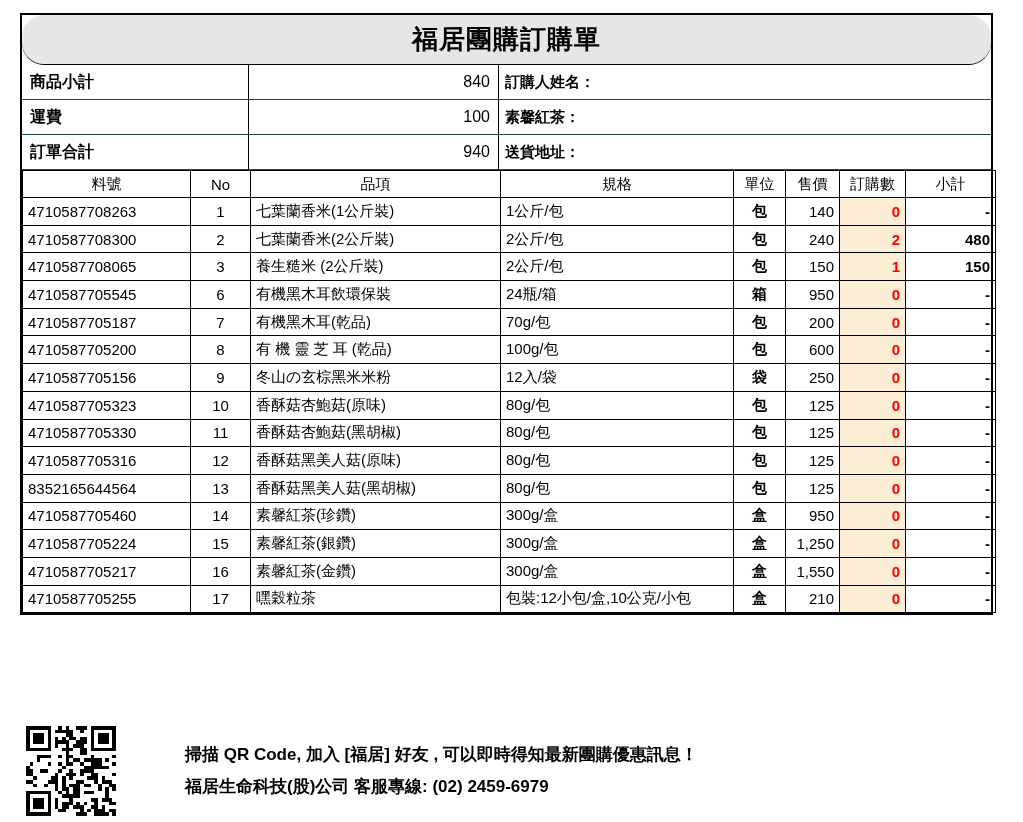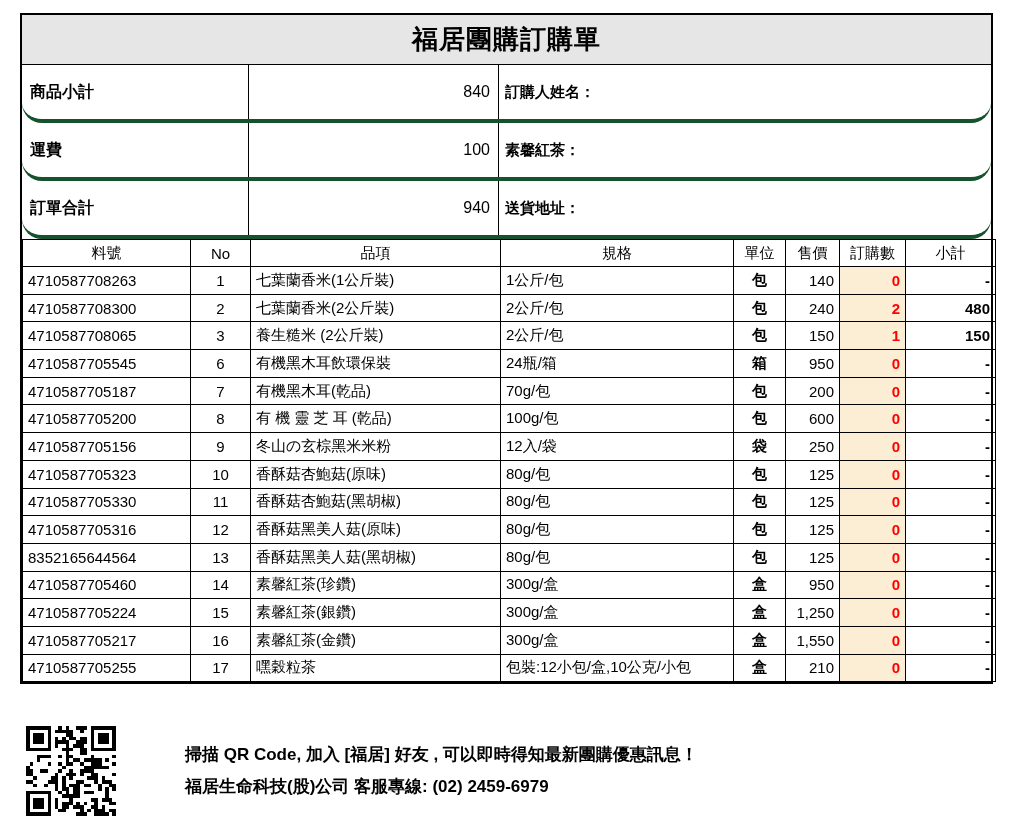--- a/index.html
+++ b/index.html
@@ -27,23 +27,22 @@
     border-bottom: 1px solid #000;
     display: flex; align-items: center; justify-content: center;
     font-size: 26px; font-weight: bold;
     letter-spacing: 1px;
   }
 
   
   .summary-row {
     display: grid;
     grid-template-columns: 227px 250px 1fr;
-    height: 58px;
-    border-bottom: 4px solid #14532d;
-    border-radius: 20px;
+    height: 35px;
+    border-bottom: 1px solid #14532d;
   }
   .summary-row > div {
     display: flex; align-items: center;
     border-right: 1px solid #000;
     overflow: hidden;
   }
   .summary-row > div:last-child { border-right: none; }
   .sum-label { padding-left: 8px; font-weight: bold; font-size: 16px; }
   .sum-value { justify-content: flex-end; padding-right: 8px; font-size: 16px; }
   .buyer-cell { padding-left: 6px; font-weight: bold; font-size: 15px; }
@@ -96,21 +95,21 @@
   .qr-box svg { width: 90px; height: 90px; display: block; }
   .footer-text { margin-left: 69px; font-weight: bold; font-size: 17px; line-height: 32px; }
 </style>
 </head>
 <body>
 
 <div class="sheet">
 
   <div class="main-block">
 
-    <div class="title-bar" style="background: rgb(230, 230, 230);">福居團購訂購單</div>
+    <div class="title-bar" style="background: rgb(230, 230, 230); border-radius: 22px;">福居團購訂購單</div>
 
     <div class="summary-row">
       <div class="sum-label">商品小計</div>
       <div class="sum-value">840</div>
       <div class="buyer-cell">訂購人姓名：</div>
     </div>
     <div class="summary-row">
       <div class="sum-label">運費</div>
       <div class="sum-value">100</div>
       <div class="buyer-cell">素馨紅茶：</div>

